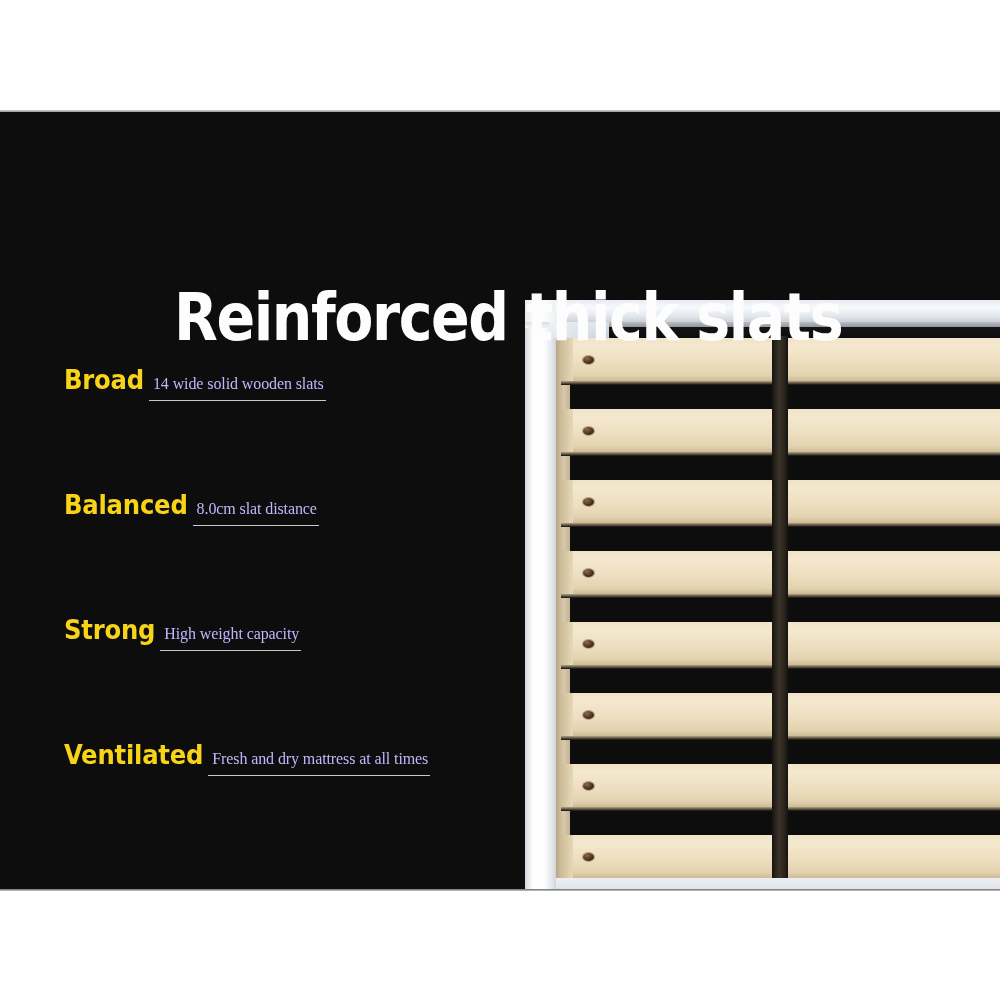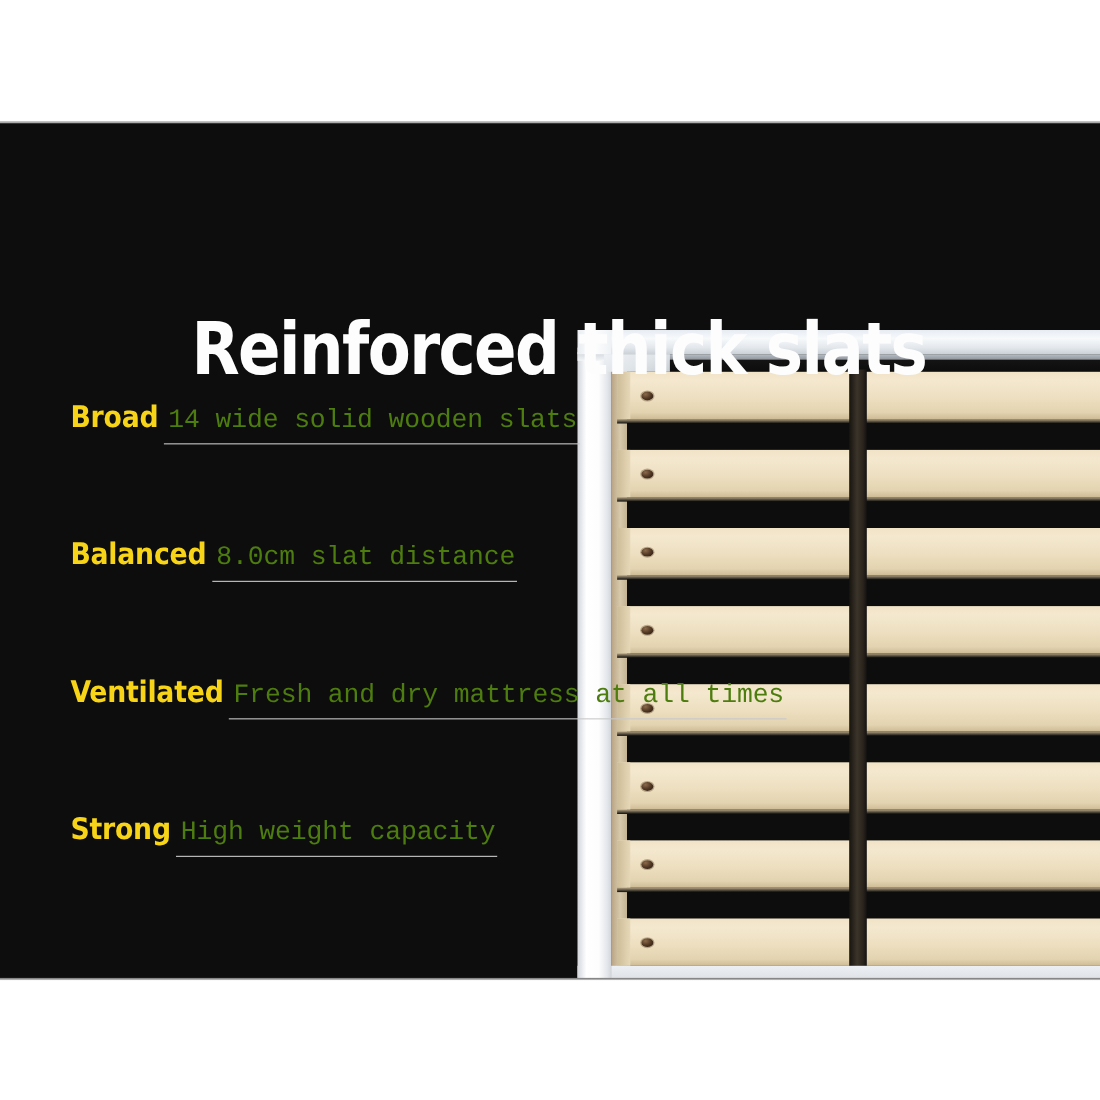--- a/index.html
+++ b/index.html
@@ -30,22 +30,22 @@
   #features { position:absolute; left:44px; top:252px; width:480px; }
   .feature { position:relative; height:125px;margin-left:20px; }
   .feature-inner { display:flex; align-items:baseline; white-space:nowrap; }
   .f-key {
     font-family:"DejaVu Sans Condensed","Liberation Sans", sans-serif;
     font-weight:700; font-size:27px; color:#f7d417;
     letter-spacing:-.2px;
   }
   .f-desc-wrap { position:relative; margin-left:9px; padding-bottom:4px; }
   .f-desc {
-    font-family:Liberation Mono, monospace;
-    font-weight:400; font-size:24px; color:#4d7c0f; letter-spacing:-.1px;
+    font-family:Liberation Serif, serif;
+    font-weight:400; font-size:16px; color:#c4b5fd; letter-spacing:-.1px;
   }
   .f-rule { position:absolute; left:-4px; right:-2px; bottom:-4px; height:1px;
             background:#c9c9c9; }
 
   
   #bed { position:absolute; left:517px; top:188px; width:483px; height:590px;
          overflow:hidden; }
 
   
   .post { position:absolute; left:8px; top:16px; width:31px; height:574px;
@@ -173,37 +173,37 @@
           <span class="f-key">Balanced</span>
           <span class="f-desc-wrap">
             <span class="f-desc">8.0cm slat distance</span>
             <span class="f-rule"></span>
           </span>
         </div>
       </div>
 
       <div class="feature">
         <div class="feature-inner">
+          <span class="f-key">Strong</span>
+          <span class="f-desc-wrap">
+            <span class="f-desc">High weight capacity</span>
+            <span class="f-rule"></span>
+          </span>
+        </div>
+      </div>
+
+      <div class="feature">
+        <div class="feature-inner">
           <span class="f-key">Ventilated</span>
           <span class="f-desc-wrap">
             <span class="f-desc">Fresh and dry mattress at all times</span>
             <span class="f-rule"></span>
           </span>
         </div>
       </div>
 
-      <div class="feature">
-        <div class="feature-inner">
-          <span class="f-key">Strong</span>
-          <span class="f-desc-wrap">
-            <span class="f-desc">High weight capacity</span>
-            <span class="f-rule"></span>
-          </span>
-        </div>
-      </div>
-
     </div>
 
   </div>
 
   <div class="hairline bottom"></div>
 
 </div>
 
 </body></html>

